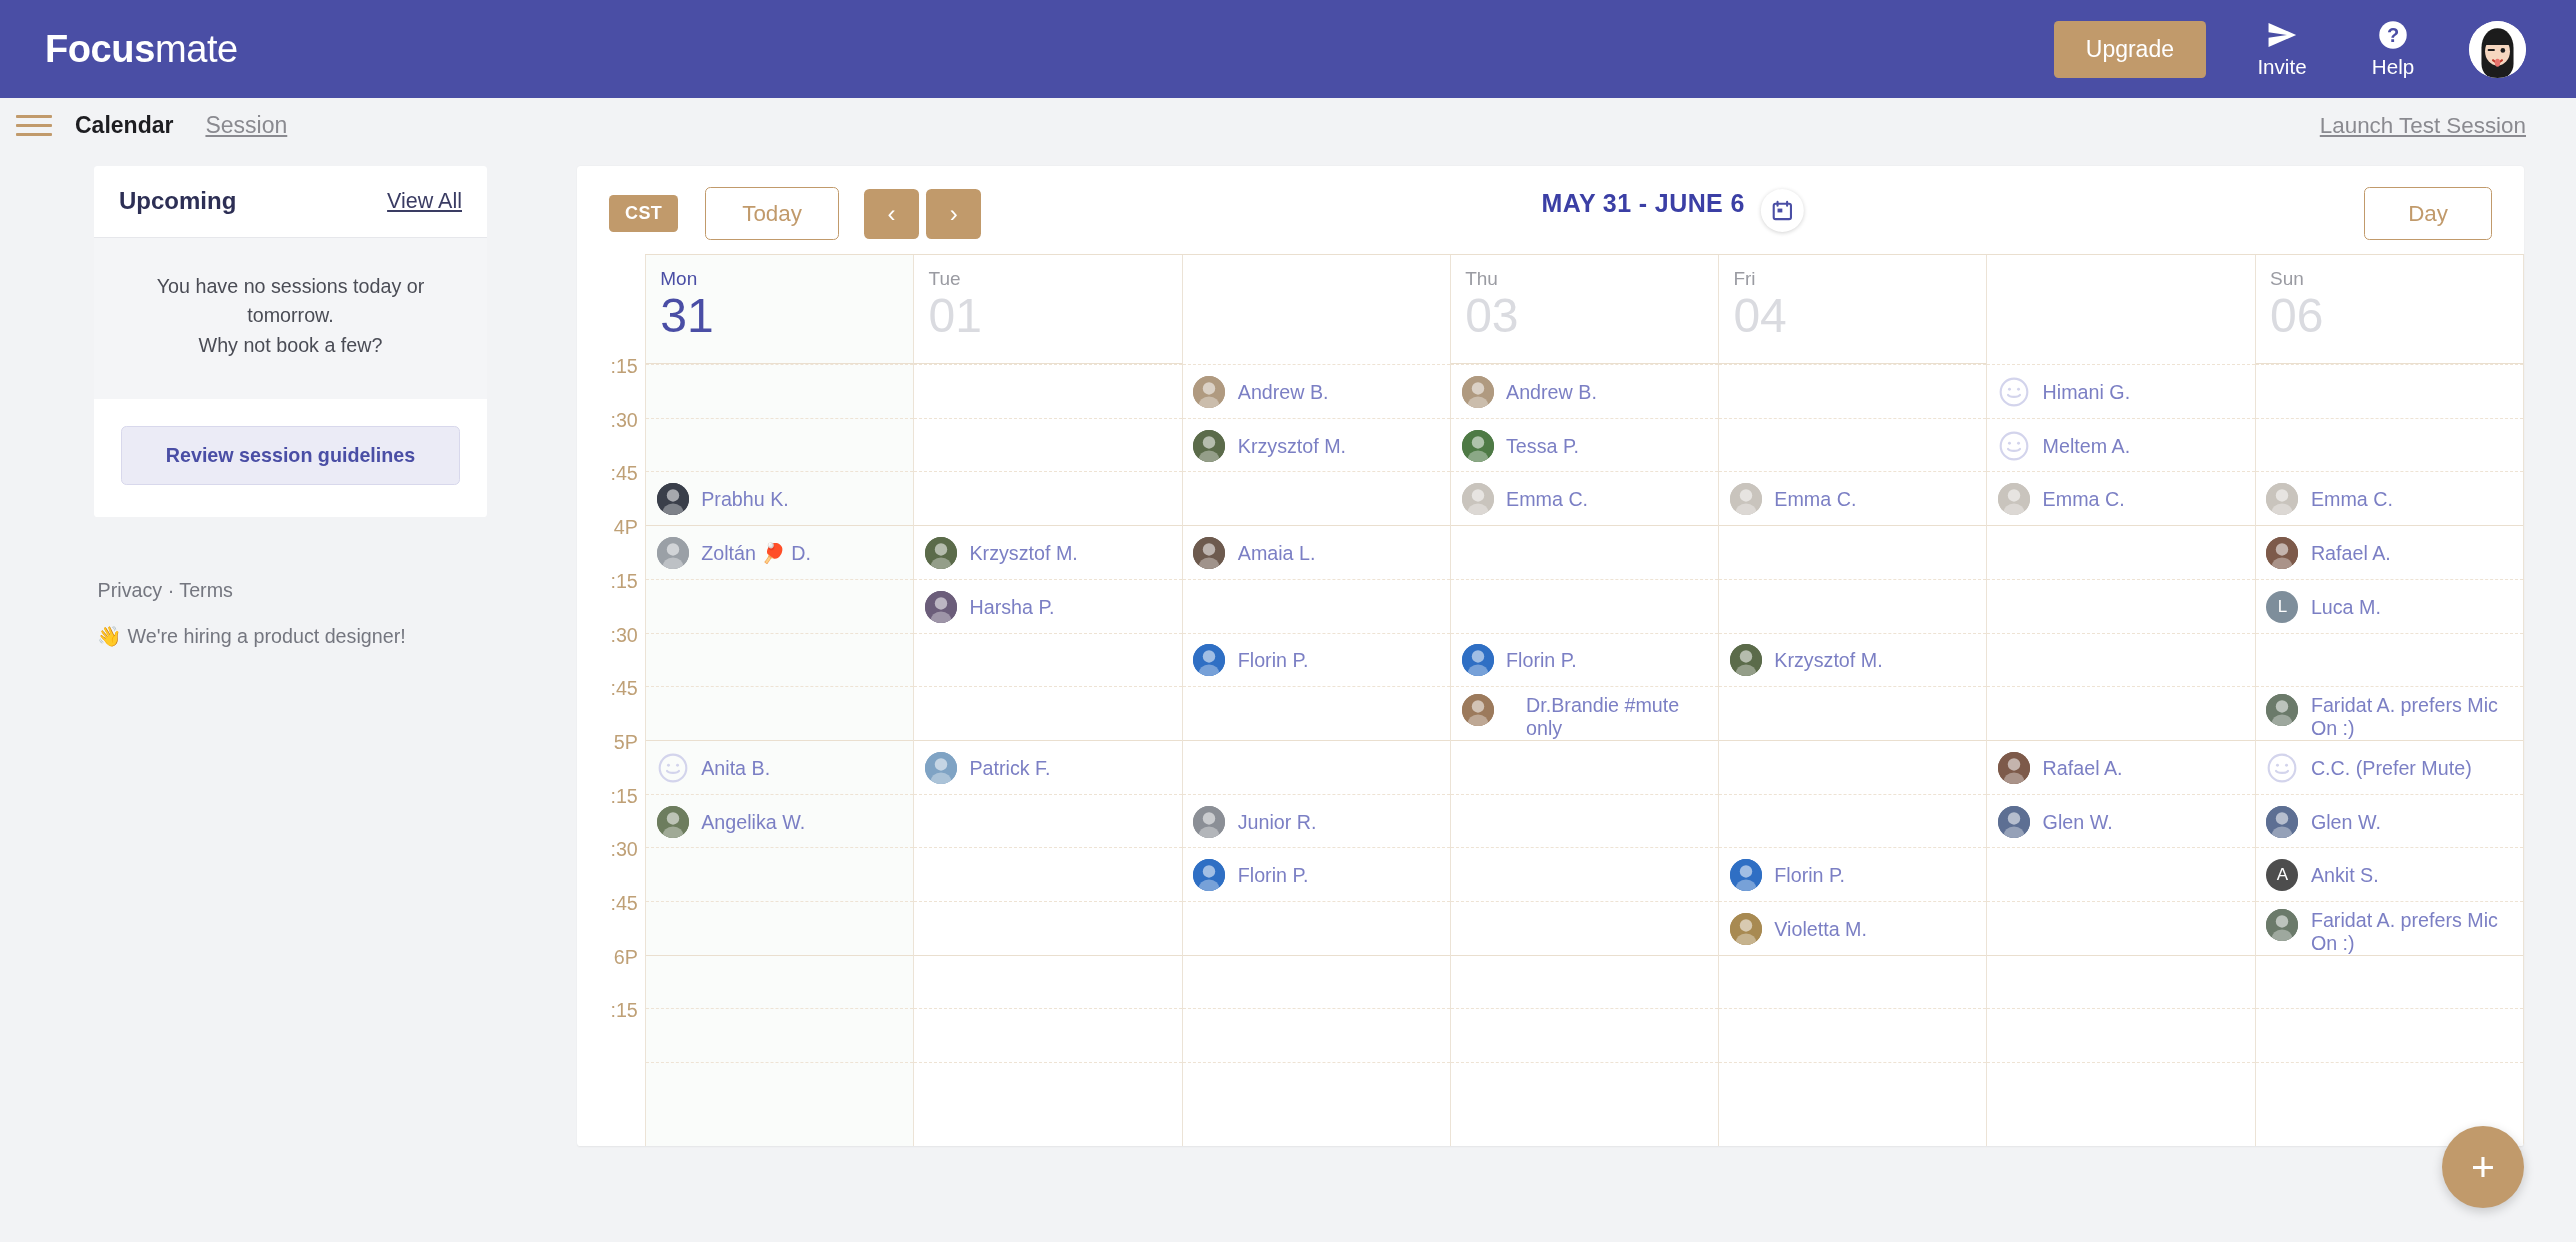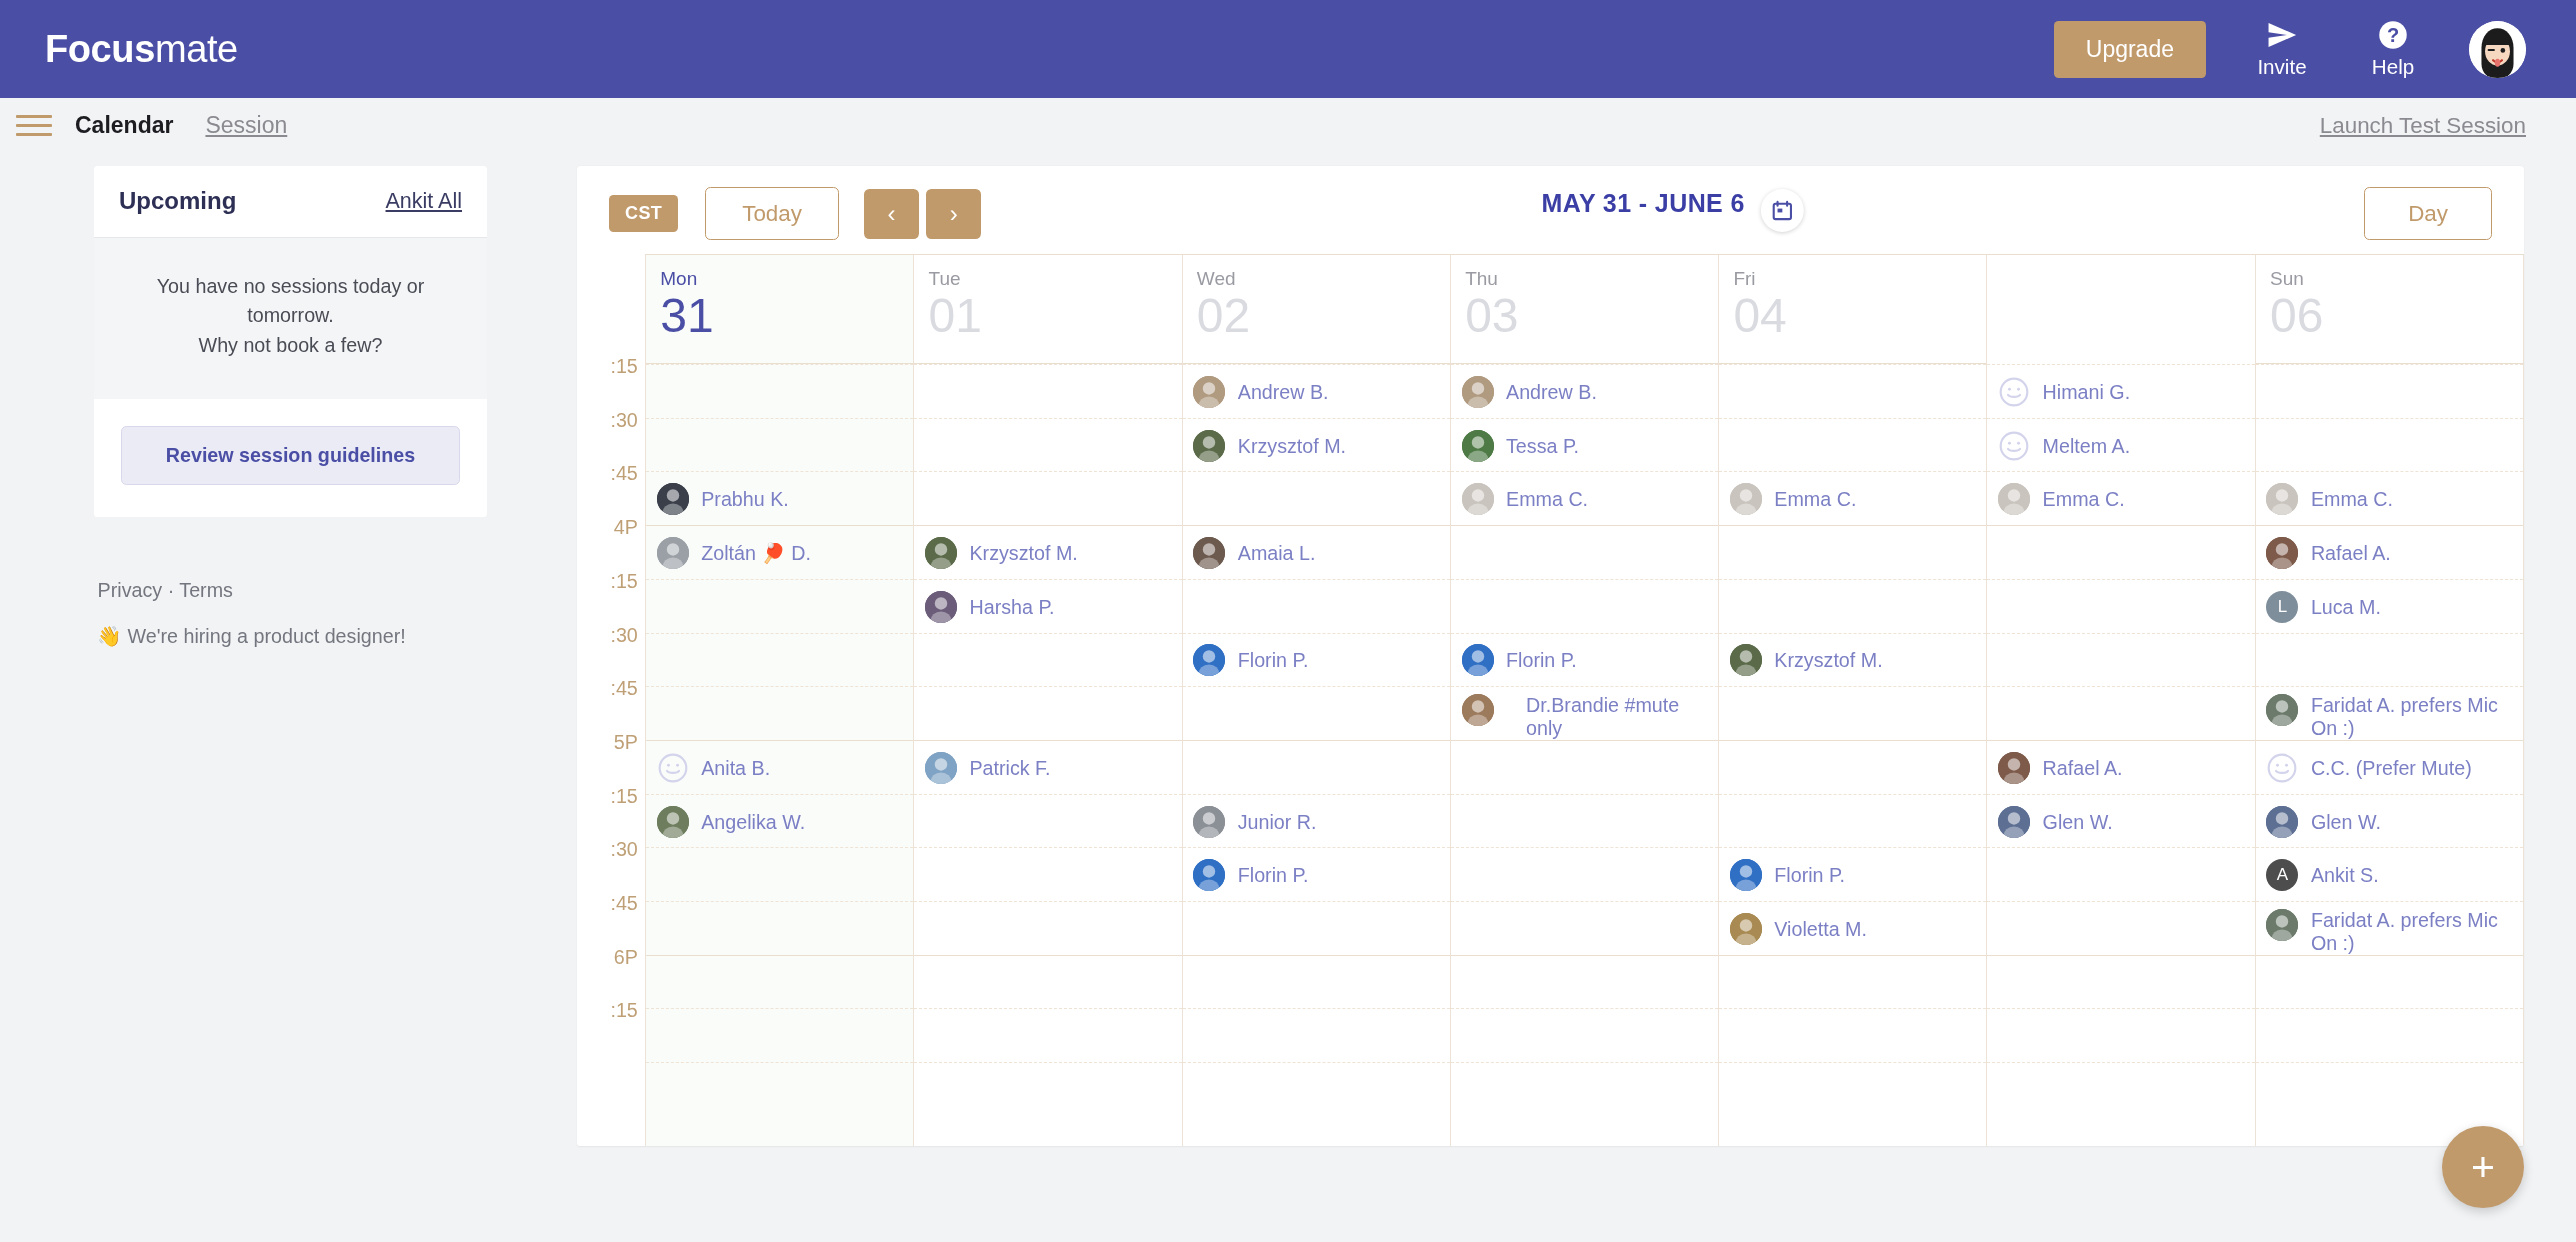--- a/index.html
+++ b/index.html
@@ -255,21 +255,21 @@
   </div>
 </div>
 
 <div class="main">
 
   <div class="sidebar">
 
     <div class="card">
       <div class="card-hd">
         <h3>Upcoming</h3>
-        <a href="#">Ankit All</a>
+        <a href="#">View All</a>
       </div>
       <div class="card-body-grey">
         <p>You have no sessions today or tomorrow.</p>
         <p>Why not book a few?</p>
       </div>
       <div class="card-foot">
         <button class="soft-btn">Review session guidelines</button>
       </div>
     </div>
 
@@ -437,24 +437,20 @@
                       <rect width="36" height="36" fill="#7fa3c4"></rect>
                       <circle cx="18" cy="14" r="7" fill="rgba(255,255,255,.55)"></circle>
                       <ellipse cx="18" cy="34" rx="12" ry="11" fill="rgba(255,255,255,.35)"></ellipse>
                     </svg>
                   </span>
                   <span class="nm">Patrick F.</span>
                 </div>
               </div>
             </div>
             <div class="daycol">
-              <div class="dayhead dayhead-sep">
-                <div class="dow">Wed</div>
-                <div class="dnum">02</div>
-              </div>
               <div class="slots" style="position: absolute; inset: 109px 0px 0px;">
                 <div class="qline" style="top: 0px;"></div>
                 <div class="qline" style="top: 54px;"></div>
                 <div class="qline" style="top: 107px;"></div>
                 <div class="hline" style="top: 161px;"></div>
                 <div class="qline" style="top: 215px;"></div>
                 <div class="qline" style="top: 269px;"></div>
                 <div class="qline" style="top: 322px;"></div>
                 <div class="hline" style="top: 376px;"></div>
                 <div class="qline" style="top: 430px;"></div>

